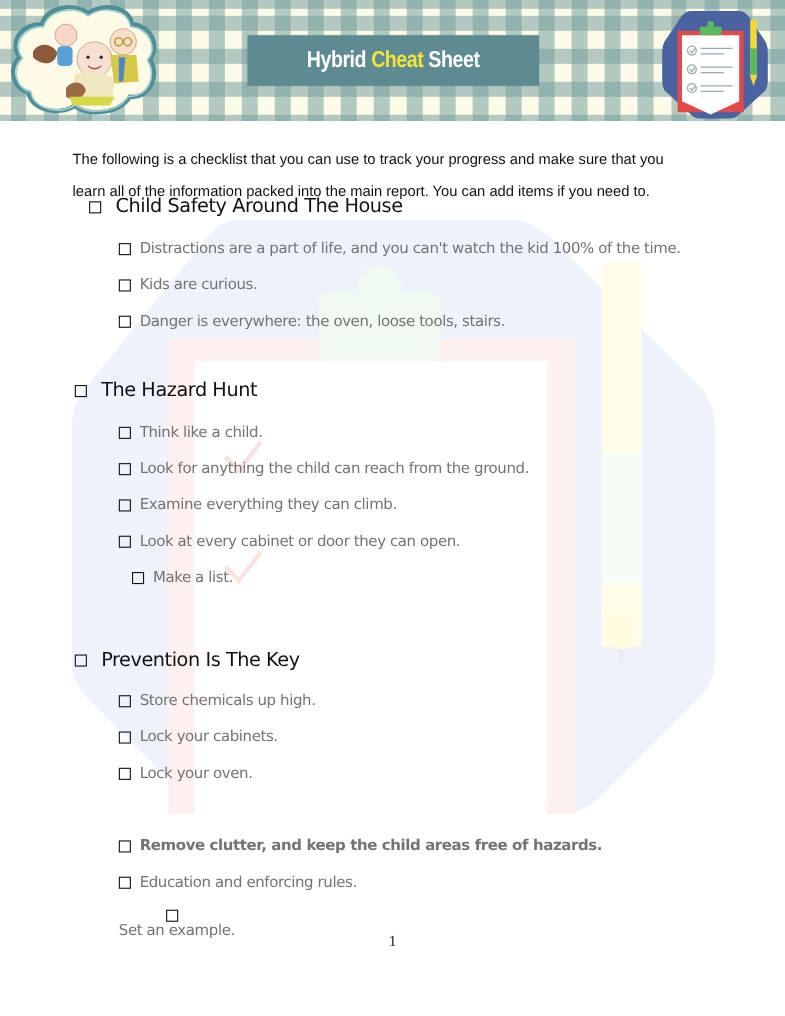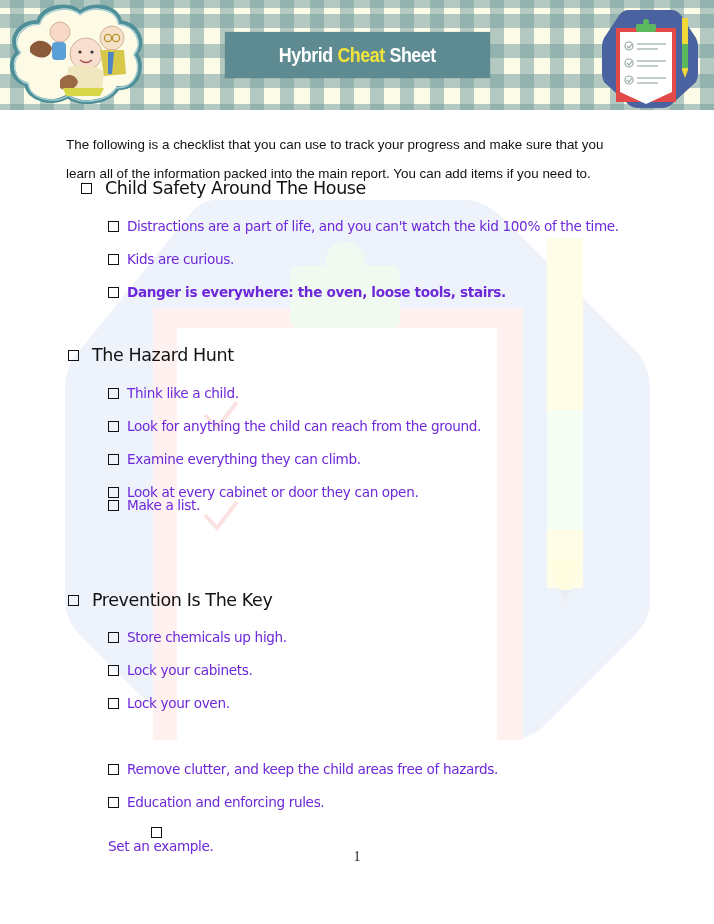--- a/index.html
+++ b/index.html
@@ -40,21 +40,21 @@
   .section-title {
     position: absolute; left: 68px; font-family: "DejaVu Sans", sans-serif;
     font-size: 17.5px; color: #111; display: flex; align-items: center; letter-spacing: -0.4px;
   }
   .box-lg {
     width: 11px; height: 11px; border: 1.4px solid #111; display: inline-block; margin-right: 13px;
     box-sizing: border-box;
   }
   .item {
     position: absolute; left: 108px; font-family: "DejaVu Sans", sans-serif;
-    font-size: 13.6px; color: #6d28d9; display: flex; align-items: center; letter-spacing: -0.35px;
+    font-size: 13.6px; color: #737373; display: flex; align-items: center; letter-spacing: -0.35px;
   }
   .box-sm {
     width: 11px; height: 11px; border: 1.6px solid #111; display: inline-block; margin-right: 8px;
     box-sizing: border-box;
   }
   .page-number {
     position: absolute; left: 0; width: 714px; top: 849px; text-align: center;
     font-family: "Liberation Serif", serif; font-size: 14px; color: #222;
   }
 </style>
@@ -147,21 +147,21 @@
     <span>Child Safety Around The House</span>
   </div>
   <div class="item" style="top:218px;">
     <span class="box-sm"></span>
     <span>Distractions are a part of life, and you can't watch the kid 100% of the time.</span>
   </div>
   <div class="item" style="top:251px;">
     <span class="box-sm"></span>
     <span>Kids are curious.</span>
   </div>
-  <div class="item" style="top:284px;font-weight:bold;">
+  <div class="item" style="top:284px;">
     <span class="box-sm"></span>
     <span>Danger is everywhere: the oven, loose tools, stairs.</span>
   </div>
 
   <div class="section-title" style="top:345px;">
     <span class="box-lg"></span>
     <span>The Hazard Hunt</span>
   </div>
   <div class="item" style="top:385px;">
     <span class="box-sm"></span>
@@ -172,42 +172,42 @@
     <span>Look for anything the child can reach from the ground.</span>
   </div>
   <div class="item" style="top:451px;">
     <span class="box-sm"></span>
     <span>Examine everything they can climb.</span>
   </div>
   <div class="item" style="top:484px;">
     <span class="box-sm"></span>
     <span>Look at every cabinet or door they can open.</span>
   </div>
-  <div class="item" style="top:497px;">
+  <div class="item" style="top:517px;margin-left:12px;">
     <span class="box-sm"></span>
     <span>Make a list.</span>
   </div>
 
   <div class="section-title" style="top:590px;">
     <span class="box-lg"></span>
     <span>Prevention Is The Key</span>
   </div>
   <div class="item" style="top:629px;">
     <span class="box-sm"></span>
     <span>Store chemicals up high.</span>
   </div>
   <div class="item" style="top:662px;">
     <span class="box-sm"></span>
     <span>Lock your cabinets.</span>
   </div>
   <div class="item" style="top:695px;">
     <span class="box-sm"></span>
     <span>Lock your oven.</span>
   </div>
-  <div class="item" style="top:761px;">
+  <div class="item" style="top:761px;font-weight:bold;">
     <span class="box-sm"></span>
     <span>Remove clutter, and keep the child areas free of hazards.</span>
   </div>
   <div class="item" style="top:794px;">
     <span class="box-sm"></span>
     <span>Education and enforcing rules.</span>
   </div>
   <div class="item" style="top:827px;flex-direction:column;">
     <span class="box-sm"></span>
     <span>Set an example.</span>

